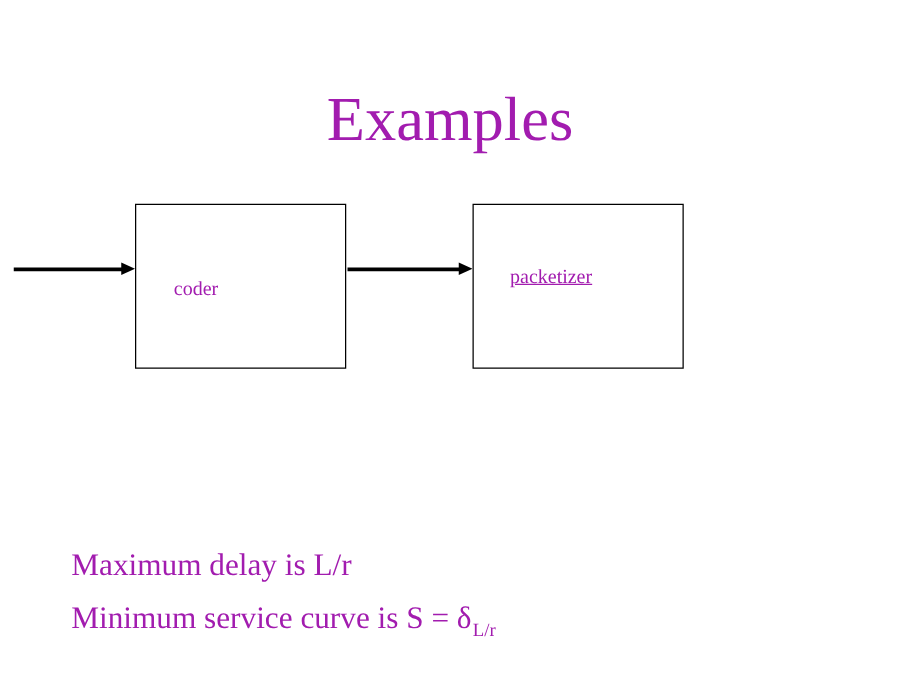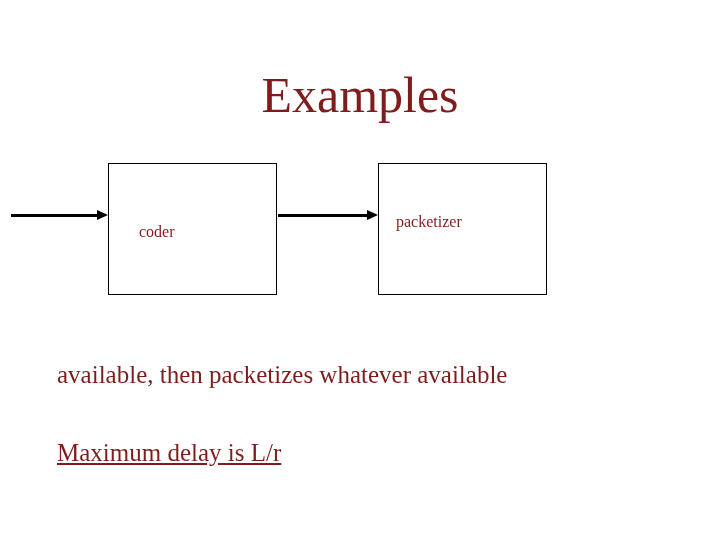--- a/index.html
+++ b/index.html
@@ -2,21 +2,21 @@
 <html><head>
 <meta charset="utf-8">
 <style>
   html, body { margin: 0; padding: 0; background: #ffffff; }
   .slide {
     position: relative;
     width: 720px;
     height: 540px;
     background: #ffffff;
     font-family: "Liberation Serif", "DejaVu Serif", serif;
-    color: #7f1d1d;
+    color: #a21caf;
     overflow: hidden;
   }
   .title {
     position: absolute;
     left: 0; right: 0; top: 65px;
     margin: 0;
     text-align: center;
     font-size: 50px;
     line-height: 60px;
     font-weight: normal;
@@ -32,21 +32,21 @@
   }
   .coder-box { left: 108px; }
   .packetizer-box { left: 378px; }
   .box-label {
     position: absolute;
     font-size: 16px;
     line-height: 24px;
     white-space: nowrap;
   }
   .coder-label { left: 30px; top: 56px; }
-  .packetizer-label { left: 17px; top: 46px; }
+  .packetizer-label { left: 29px; top: 46px; text-decoration: underline; }
 
   .arrow-line {
     position: absolute;
     height: 3px;
     background: #000000;
   }
   .arrow-head {
     position: absolute;
     width: 0; height: 0;
     border-top: 5px solid transparent;
@@ -62,21 +62,21 @@
     position: absolute;
     left: 57px;
     margin: 0;
     font-size: 25px;
     line-height: 28px;
     white-space: nowrap;
   }
   .p1 { top: 316px; }
   .p2 { top: 361px; }
   .p2 span { display: block; }
-  .p3 { top: 439px; text-decoration: underline; }
+  .p3 { top: 439px; }
   .p3-formula { position: absolute; left: 278px; top: 0; }
   .p4 { top: 481px; }
   .sub {
     font-size: 15px;
     position: relative;
     top: 7px;
     margin-left: 1px;
   }
 </style>
 </head>
@@ -97,21 +97,23 @@
     <div class="arrow-line line2"></div>
     <div class="arrow-head head2"></div>
 
     <div class="box packetizer-box">
       <span class="box-label packetizer-label">packetizer</span>
     </div>
   </div>
 
 
   <p class="body-line p2">
-    <span>available, then packetizes whatever available</span>
   </p>
 
   <p class="body-line p3">
     <span>Maximum delay is L/r</span>
   </p>
 
+  <p class="body-line p4">
+    <span>Minimum service curve is S = δ</span><span class="sub">L/r</span>
+  </p>
 
 </div>
 
 </body></html>

